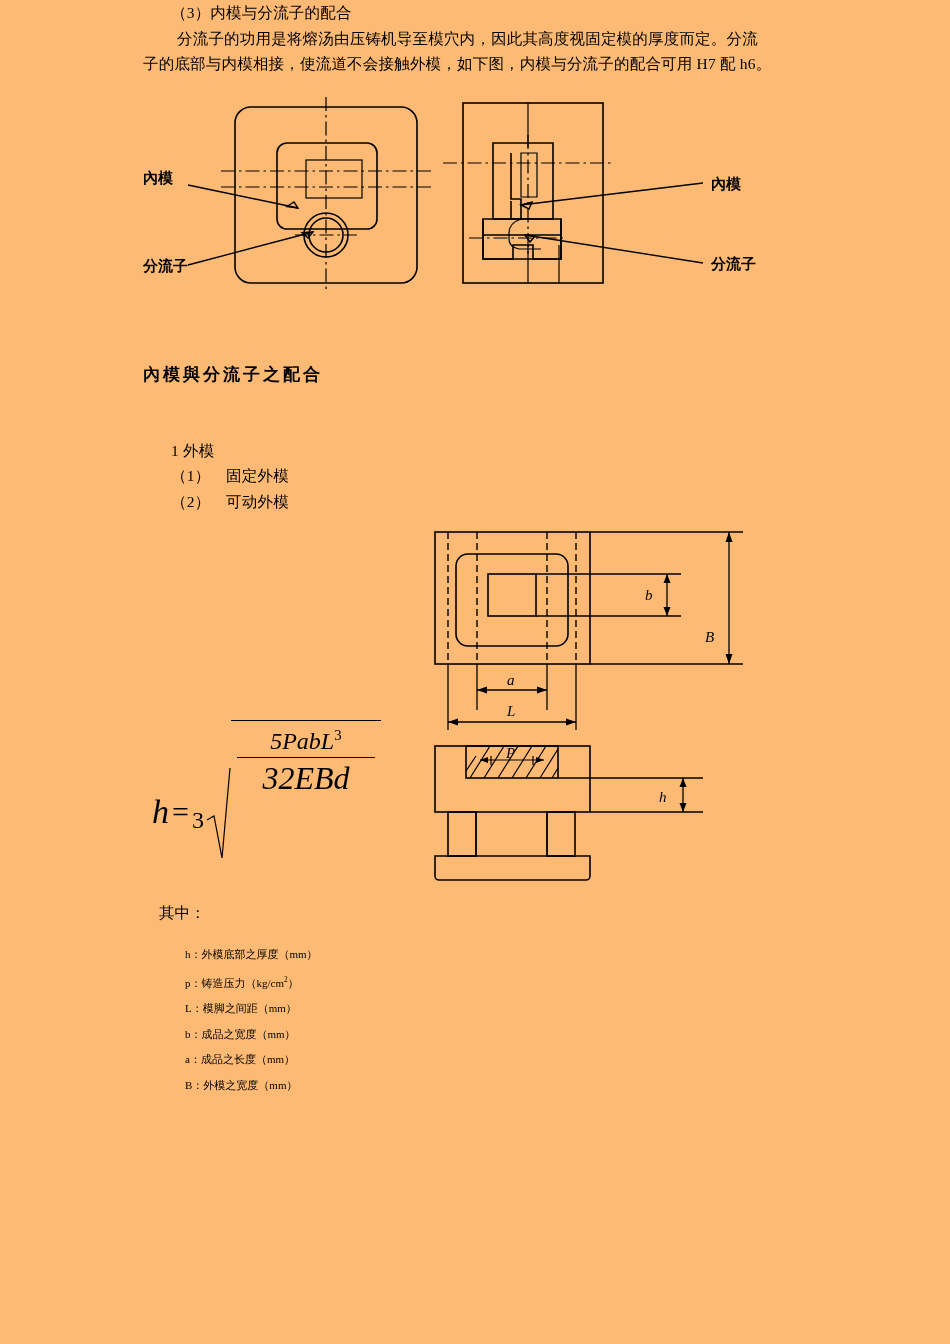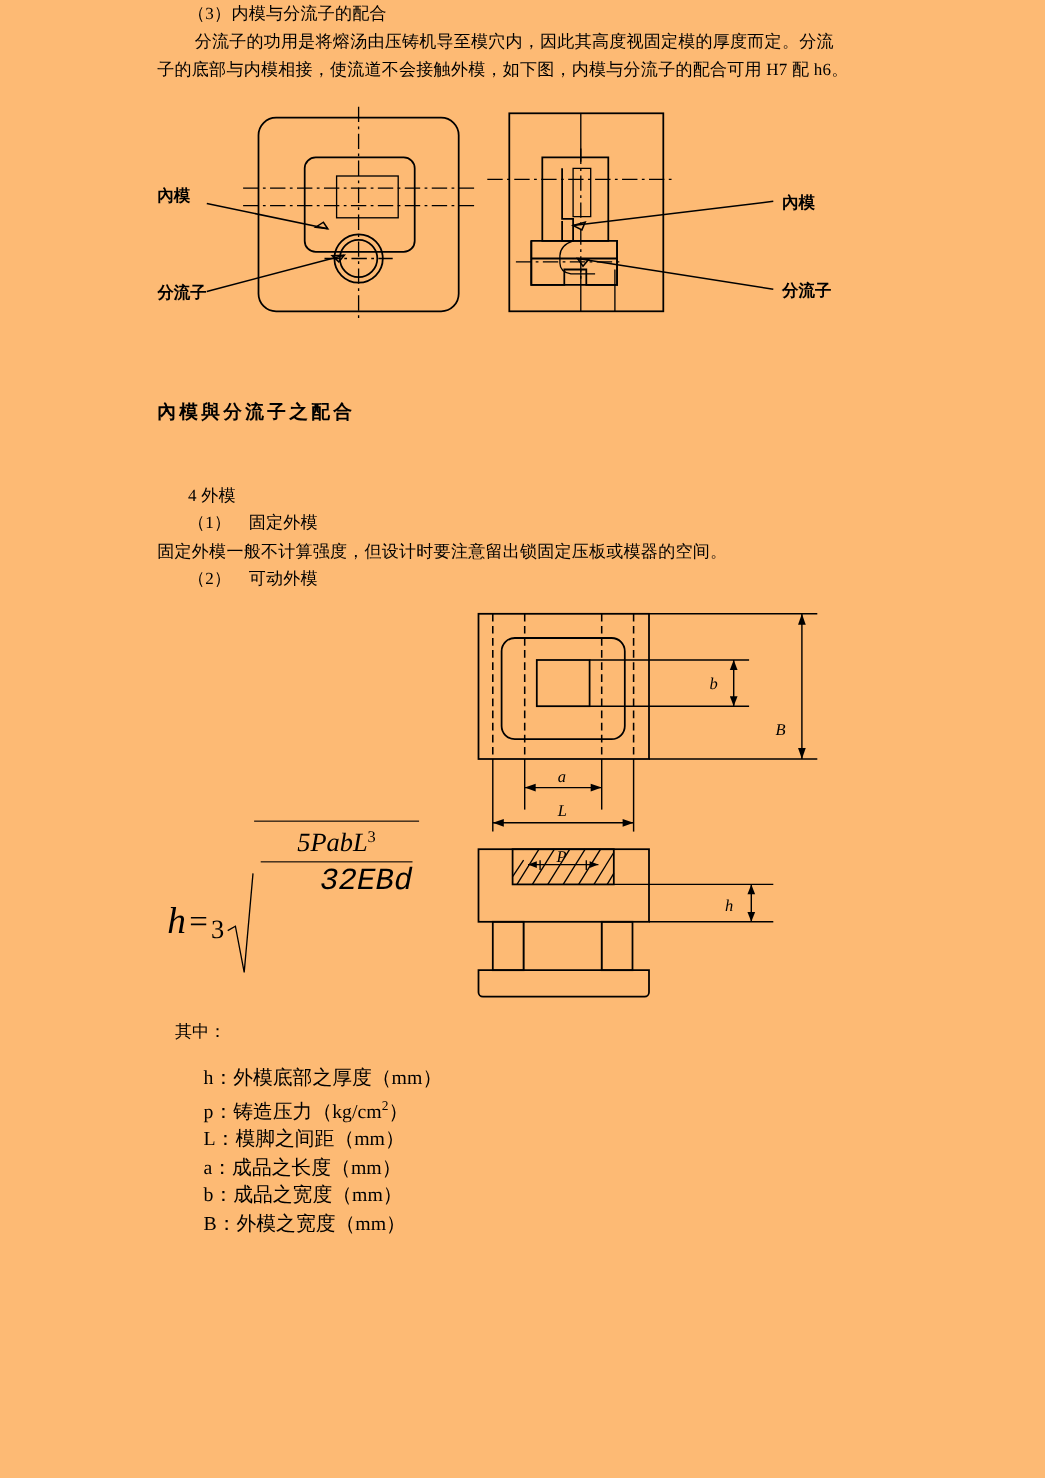--- a/index.html
+++ b/index.html
@@ -72,21 +72,21 @@
     top: -120px;
     font-family: "Liberation Serif", serif;
     font-style: italic;
   }
 
   
   .varlist {
     margin-top: 6px;
   }
   .varlist .row {
-    font-size: 18px;
+    font-size: 11px;
     line-height: 25.5px;
     padding-left: 42px;
   }
   .varlist .row .vsym {
     font-family: "Liberation Serif", serif;
   }
   .where {
     font-size: 15.5px;
     line-height: 25.5px;
   }
@@ -187,23 +187,22 @@
           <path class="leader" d="M382,140 l10,1 l-5,6 z" fill="#000"></path>
           <text class="fig-label" x="568" y="174">分流子</text>
         </g>
       </svg>
     </div>
 
     <div class="fig-caption">內模與分流子之配合</div>
 
     <div style="height:52px"></div>
 
-    <p class="para indent-1">4 外模</p>
+    <p class="para indent-1">1 外模</p>
     <p class="para indent-1">（1）　固定外模</p>
-    <p class="para indent-flush">固定外模一般不计算强度，但设计时要注意留出锁固定压板或模器的空间。</p>
     <p class="para indent-1">（2）　可动外模</p>
 
     <div class="fig2">
       <svg width="670" height="360" viewBox="0 0 670 360">
 
         <g>
           <rect class="stroke" x="292" y="8" width="155" height="132"></rect>
           <path class="stroke" d="M325,30 h88 a12,12 0 0 1 12,12 v68 a12,12 0 0 1 -12,12 h-88
                    a12,12 0 0 1 -12,-12 v-68 a12,12 0 0 1 12,-12 z"></path>
           <rect class="stroke" x="345" y="50" width="48" height="42"></rect>
@@ -295,21 +294,21 @@
                 <svg width="26" height="96" viewBox="0 0 26 96">
                   <path class="stroke-thin" d="M2,56 L9,52 L17,94 L25,4"></path>
                 </svg>
               </td>
               <td style="vertical-align:middle; padding:0;">
                 <div style="border-top:1.6px solid #000; margin-top:-92px; height:4px; width:150px;"></div>
                 <div style="text-align:center; font-size:24px; padding:2px 6px 0 6px;">
                   <span>5PabL</span><sup style="font-size:0.62em; font-style:normal;">3</sup>
                 </div>
                 <div style="border-top:1.8px solid #000; margin:2px 6px;"></div>
-                <div style="text-align:right; font-size:28px; padding:0 6px 2px 6px;font-family:Liberation Mono, monospace;">32EBd</div>
+                <div style="text-align:center; font-size:32px; padding:0 6px 2px 6px;">32EBd</div>
               </td>
             </tr>
           </tbody>
             </table>
         </div>
       </div>
     </div>
 
     <p class="where" style="margin:16px;">其中：</p>
 
@@ -317,24 +316,24 @@
       <div class="row">
         <span class="vsym">h</span><span>：</span><span>外模底部之厚度（mm）</span>
       </div>
       <div class="row">
         <span class="vsym">p</span><span>：</span><span>铸造压力（kg/cm</span><sup class="small">2</sup><span>）</span>
       </div>
       <div class="row">
         <span class="vsym">L</span><span>：</span><span>模脚之间距（mm）</span>
       </div>
       <div class="row">
+        <span class="vsym">b</span><span>：</span><span>成品之宽度（mm）</span>
+      </div>
+      <div class="row">
         <span class="vsym">a</span><span>：</span><span>成品之长度（mm）</span>
-      </div>
-      <div class="row">
-        <span class="vsym">b</span><span>：</span><span>成品之宽度（mm）</span>
       </div>
       <div class="row">
         <span class="vsym">B</span><span>：</span><span>外模之宽度（mm）</span>
       </div>
     </div>
 
   </div>
 </div>
 
 </body></html>

